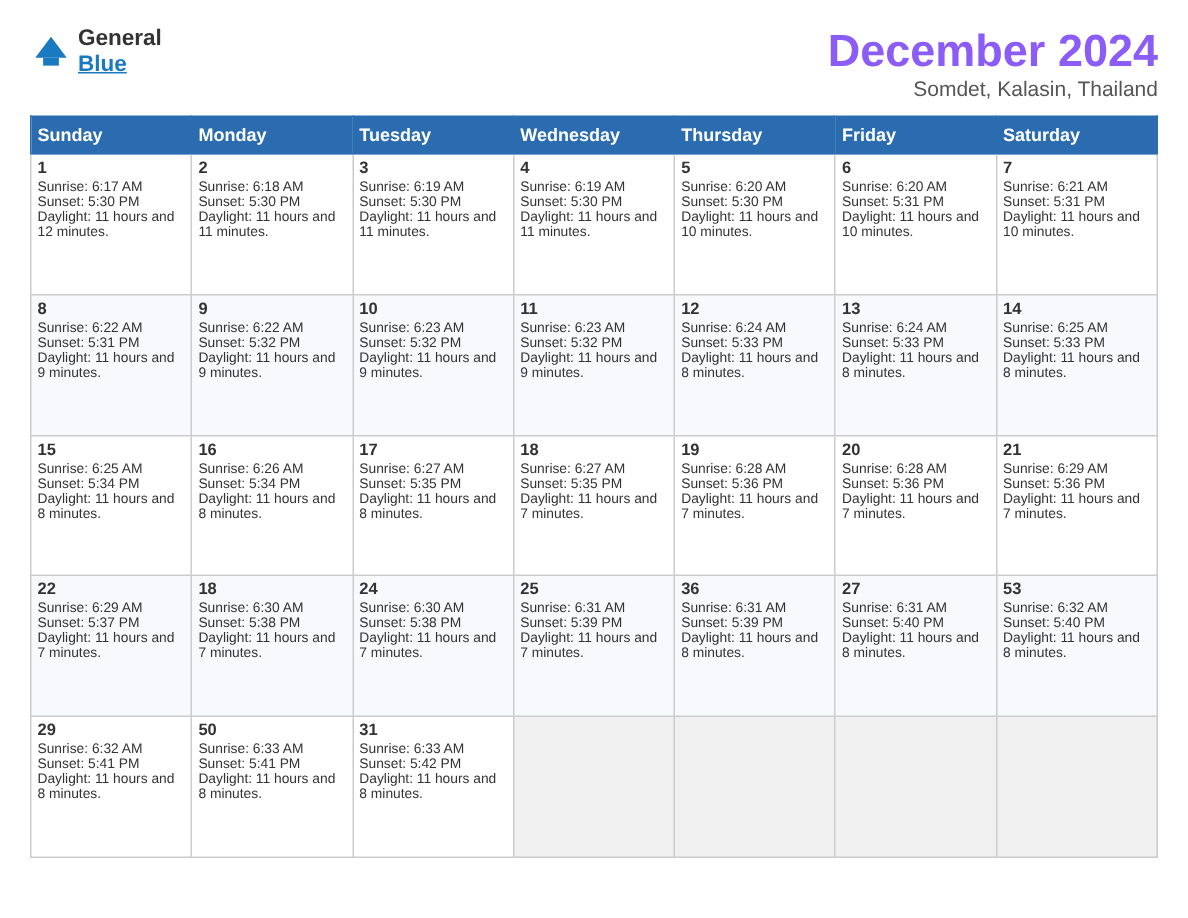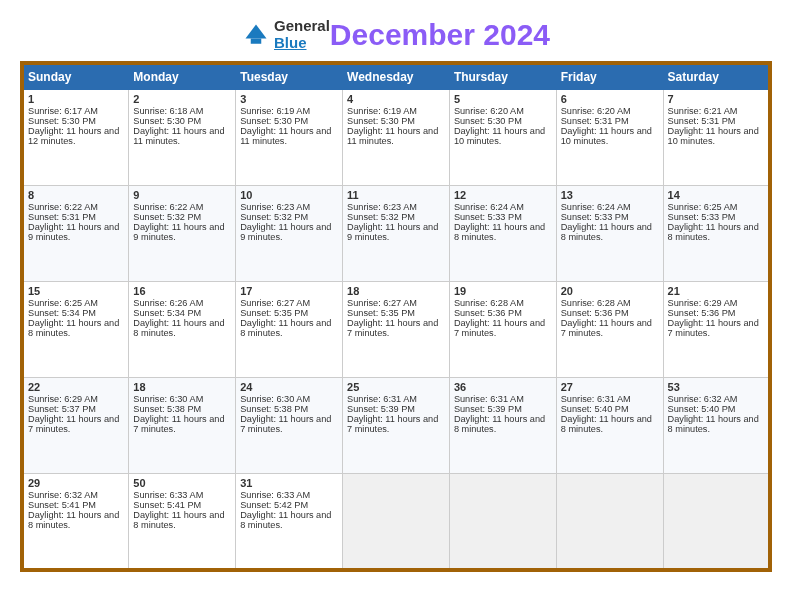--- a/index.html
+++ b/index.html
@@ -9,21 +9,20 @@
       width: 792px;
       height: 612px;
       overflow: hidden;
     }
     .page {
       width: 792px;
       height: 584px;
       padding: 18px 20px 12px 20px;
       display: flex;
       flex-direction: column;
-      align-items: center;
     }
     .header {
       display: flex;
       justify-content: space-between;
       align-items: flex-start;
       margin-bottom: 10px;
     }
     .logo {
       display: flex;
       align-items: center;
@@ -57,21 +56,21 @@
       font-weight: bold;
       color: #8b5cf6;
       line-height: 1.1;
     }
     .sub-title {
       font-size: 14px;
       color: #555;
     }
     .calendar {
       flex: 1;
-      border: 4px solid #a16207;
+      border: 1px solid #a16207;
       border-collapse: collapse;
       width: 100%;
       table-layout: fixed;
     }
     .calendar th {
       background-color: #2b6cb0;
       color: #fff;
       font-size: 12px;
       font-weight: bold;
       padding: 5px 4px;
@@ -110,20 +109,21 @@
         <polygon points="16,4 28,20 4,20" fill="#1a7abf"></polygon>
         <rect x="10" y="20" width="12" height="6" fill="#1a7abf"></rect>
       </svg>
       <div class="logo-text">
         <span class="logo-general">General</span>
         <span class="logo-blue">Blue</span>
       </div>
     </div>
     <div class="title-block">
       <div class="main-title">December 2024</div>
+      <div class="sub-title">Somdet, Kalasin, Thailand</div>
     </div>
   </div>
 
   <table class="calendar">
     <thead>
       <tr>
         <th>Sunday</th>
         <th>Monday</th>
         <th>Tuesday</th>
         <th>Wednesday</th>

